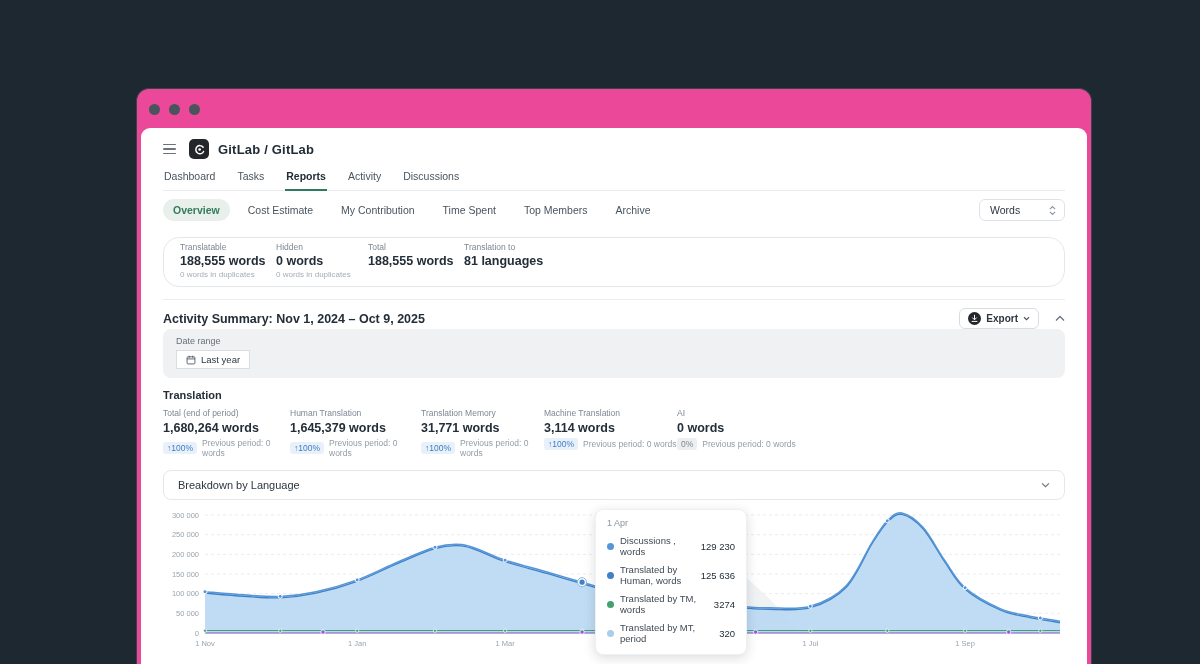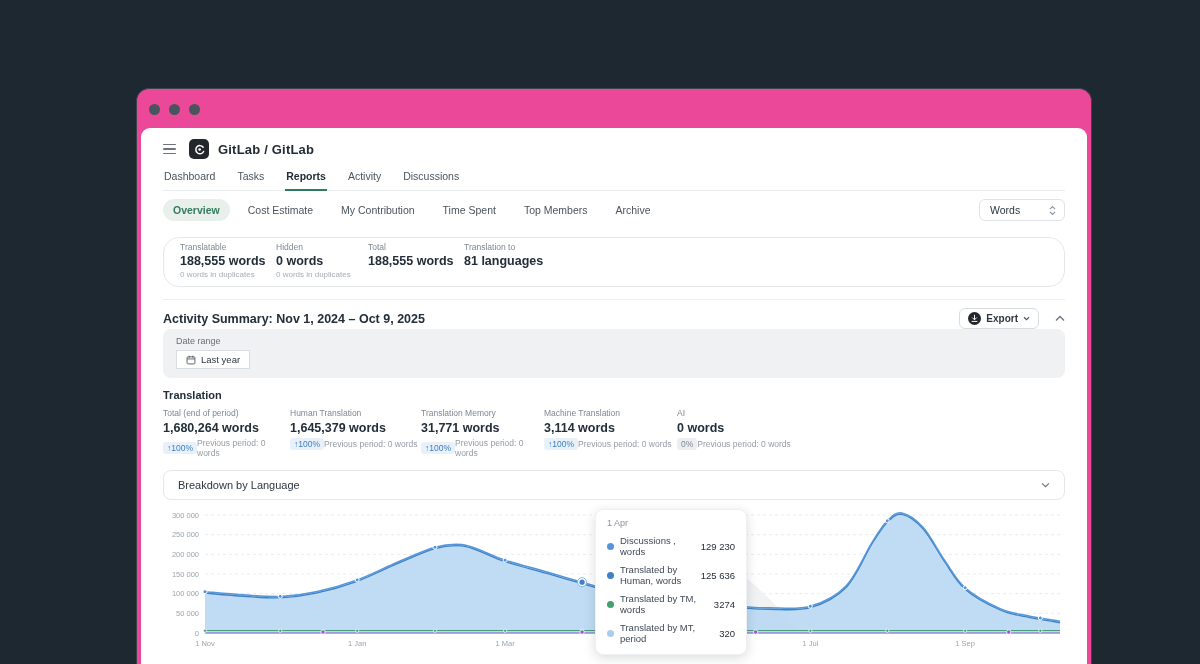--- a/index.html
+++ b/index.html
@@ -74,21 +74,21 @@
            border-radius:0; padding:3px 9px; font-size:9.5px; color:#2c3640; cursor:pointer; }
   .lang-select { width:120px; font-size:10px; padding:3px 9px; }
 
   
   .translation { margin-top:11px; }
   .t-title { font-size:11px; font-weight:700; color:#232e39; }
   .t-row { display:flex; margin-top:7px; }
   .tcol1 { width:127px; } .tcol2 { width:131px; } .tcol3 { width:123px; } .tcol4 { width:133px; }
   .t-label { font-size:8.5px; color:#7d8793; margin-bottom:3px; }
   .t-value { font-size:12.5px; font-weight:700; color:#232e39; margin-bottom:3px; }
-  .t-meta { display:flex; align-items:center; }
+  .t-meta { display:flex; align-items:center; gap:5px; }
   .badge { font-size:8.5px; background:#e8f1fa; color:#3e7ec2; border-radius:3px; padding:1px 4px; }
   .badge.neutral { background:#eceef0; color:#7d8793; }
   .t-prev { font-size:8.5px; color:#949ca6; }
 
   
   .breakdown { margin-top:12px; border:1px solid #e5e8eb; border-radius:8px; padding:8px 14px;
                display:flex; align-items:center; justify-content:space-between; cursor:pointer; }
   .b-label { font-size:11px; color:#2c3640; }
 
   

